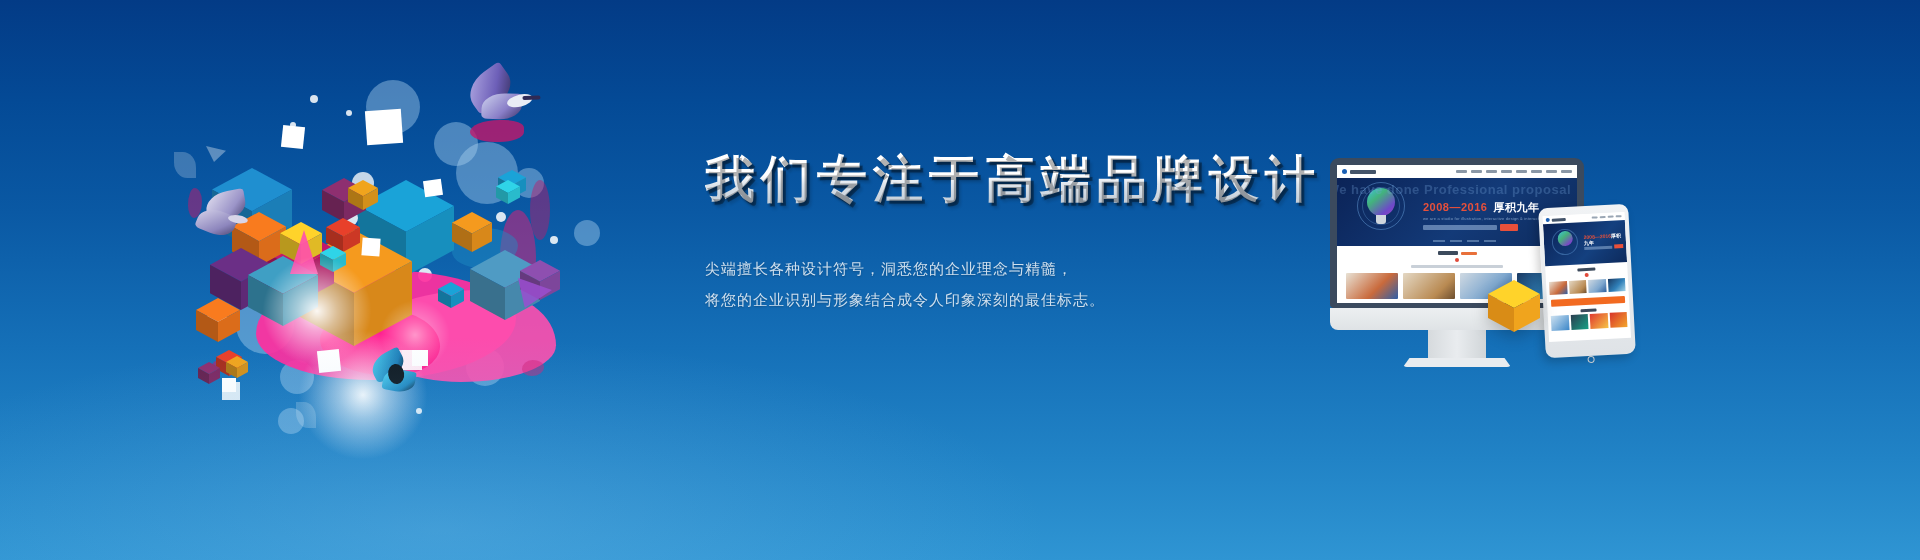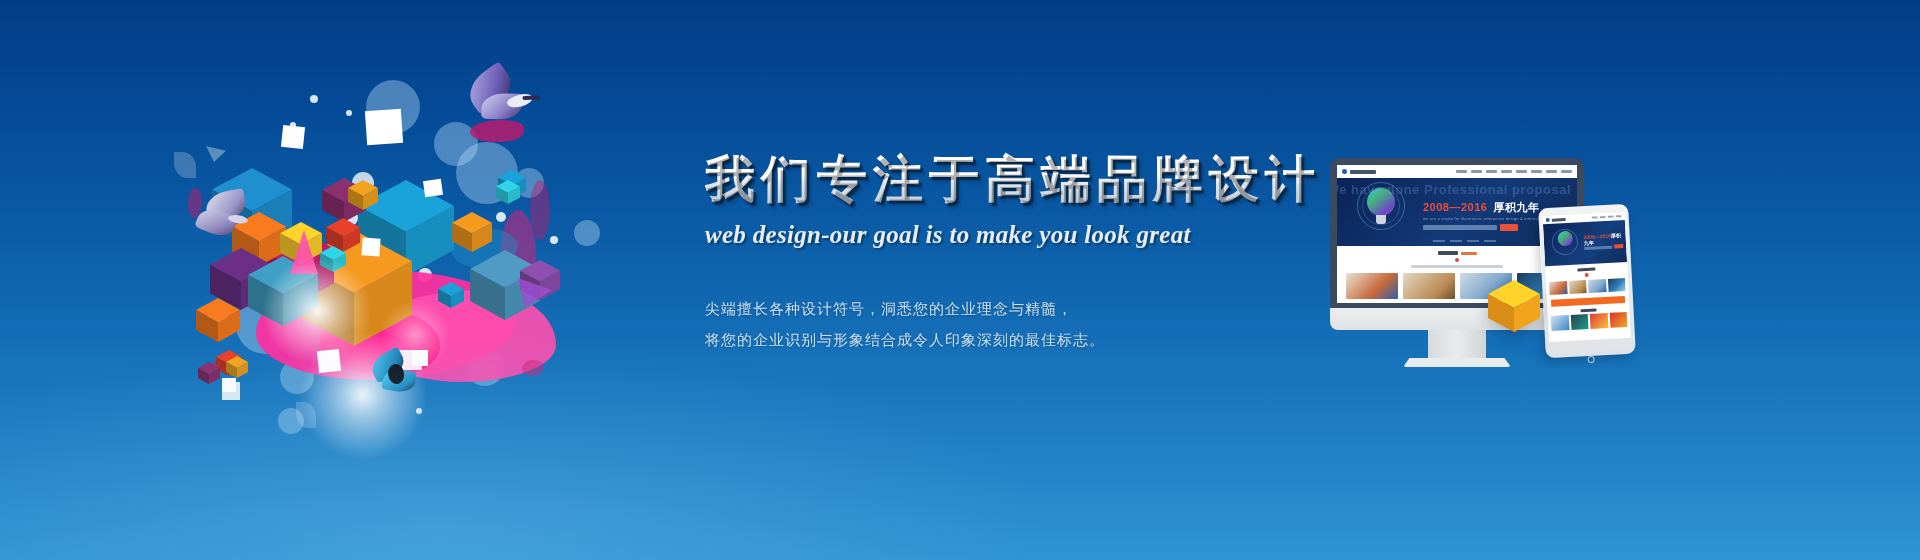--- a/index.html
+++ b/index.html
@@ -447,21 +447,20 @@
       <i class="wing" style="left:14px;top:20px;width:32px;height:22px;background:linear-gradient(135deg,#55d8f5,#2389c0 70%,#101f2e);transform:rotate(18deg);"></i>
       <i style="left:20px;top:14px;width:16px;height:20px;border-radius:50%;background:#101a22;"></i>
     </div>
 
     <i style="left:4px;top:92px;width:22px;height:26px;border-radius:0 60% 0 60%;background:rgba(255,255,255,.22);"></i>
     <i style="left:126px;top:342px;width:20px;height:26px;border-radius:0 60% 0 60%;background:rgba(255,255,255,.20);"></i>
   </div>
 
   <div class="copy">
     <h1 class="headline">我们专注于高端品牌设计</h1>
-    <div class="subhead">web design-our goal is to make you look great</div>
     <div class="body-copy">
       <p>尖端擅长各种设计符号，洞悉您的企业理念与精髓，</p>
       <p>将您的企业识别与形象结合成令人印象深刻的最佳标志。</p>
     </div>
   </div>
 
   <div class="devices">
 
     <div class="monitor">
       <div class="mon-bezel">

